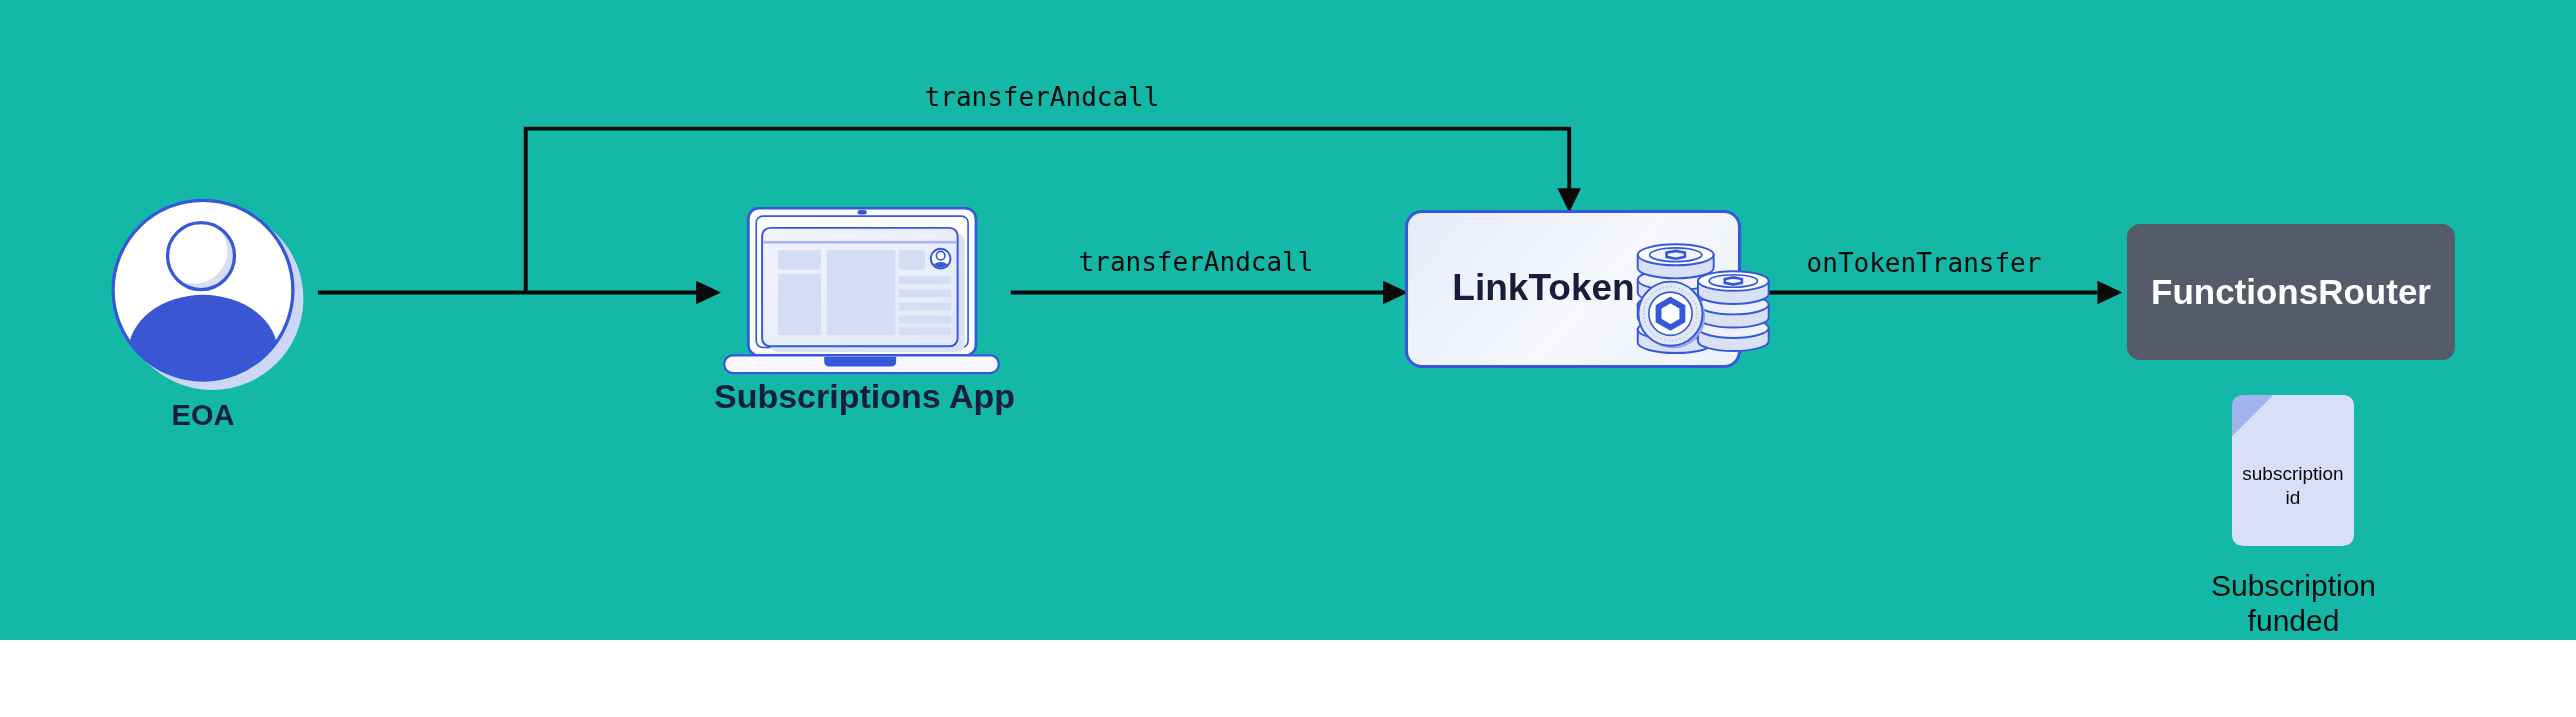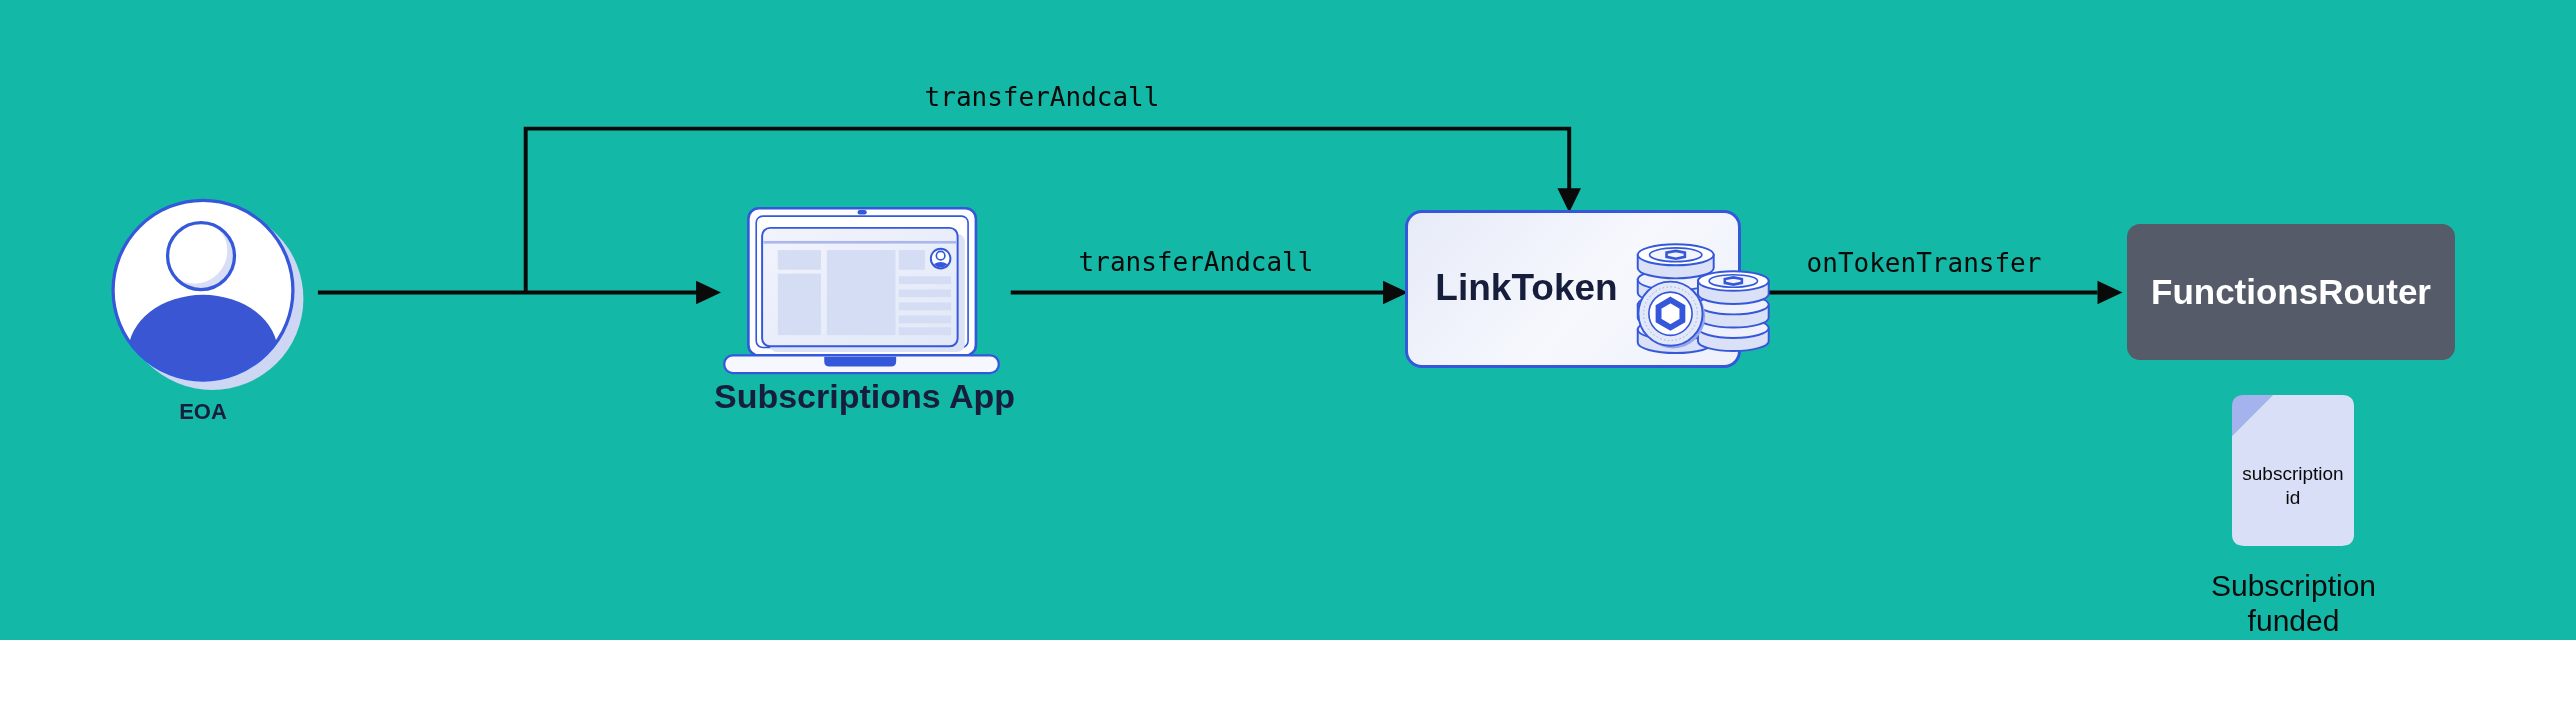--- a/index.html
+++ b/index.html
@@ -26,37 +26,37 @@
   
   .node-label{
     text-align:center;
     font-weight:bold;
     color:#171e3c;
     white-space:nowrap;
   }
 
   
   .node-eoa{left:98px;top:193px;width:210px;}
-  .node-eoa .node-label{margin-top:9.2px;font-size:22px;}
+  .node-eoa .node-label{margin-top:9.2px;font-size:29px;}
 
   
   .node-app{left:714px;top:205px;width:295px;}
   .node-app .node-label{margin-top:2px;font-size:34px;}
 
   
   .box-linktoken{
     left:1405px;top:210px;width:336px;height:158px;
     border:3.3px solid #3558db;border-radius:17px;
     background:linear-gradient(132deg,#e7ebf8 0%,#f6f8fd 55%,#eef1fa 100%);
     box-sizing:border-box;
   }
   .box-linktoken .lt-label{
     position:absolute;left:0;top:50%;width:237px;
     transform:translateY(-52%);
-    text-align:center;font-weight:bold;font-size:37px;color:#171e3c;
+    text-align:center;font-weight:bold;font-size:37px;color:#171e3c;padding-left:17px;
   }
   .coins-wrap{position:absolute;left:197px;top:21.6px;width:165px;height:126px;}
 
   
   .box-router{
     left:2127px;top:224px;width:328px;height:136px;
     background:#555b68;border-radius:13px;
     display:flex;align-items:center;justify-content:center;
   }
   .box-router .fr-label{font-weight:bold;font-size:35px;color:#ffffff;white-space:nowrap;text-align:right;}

